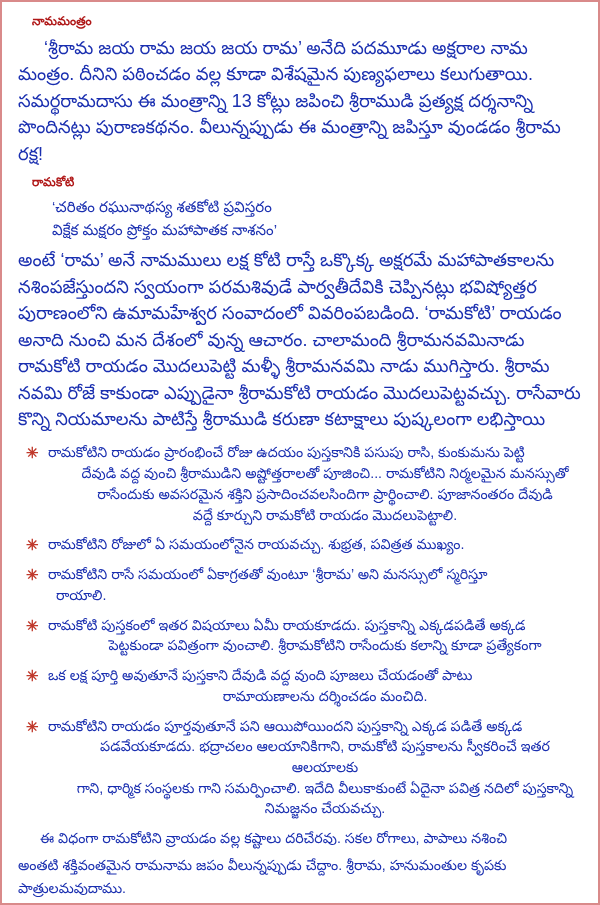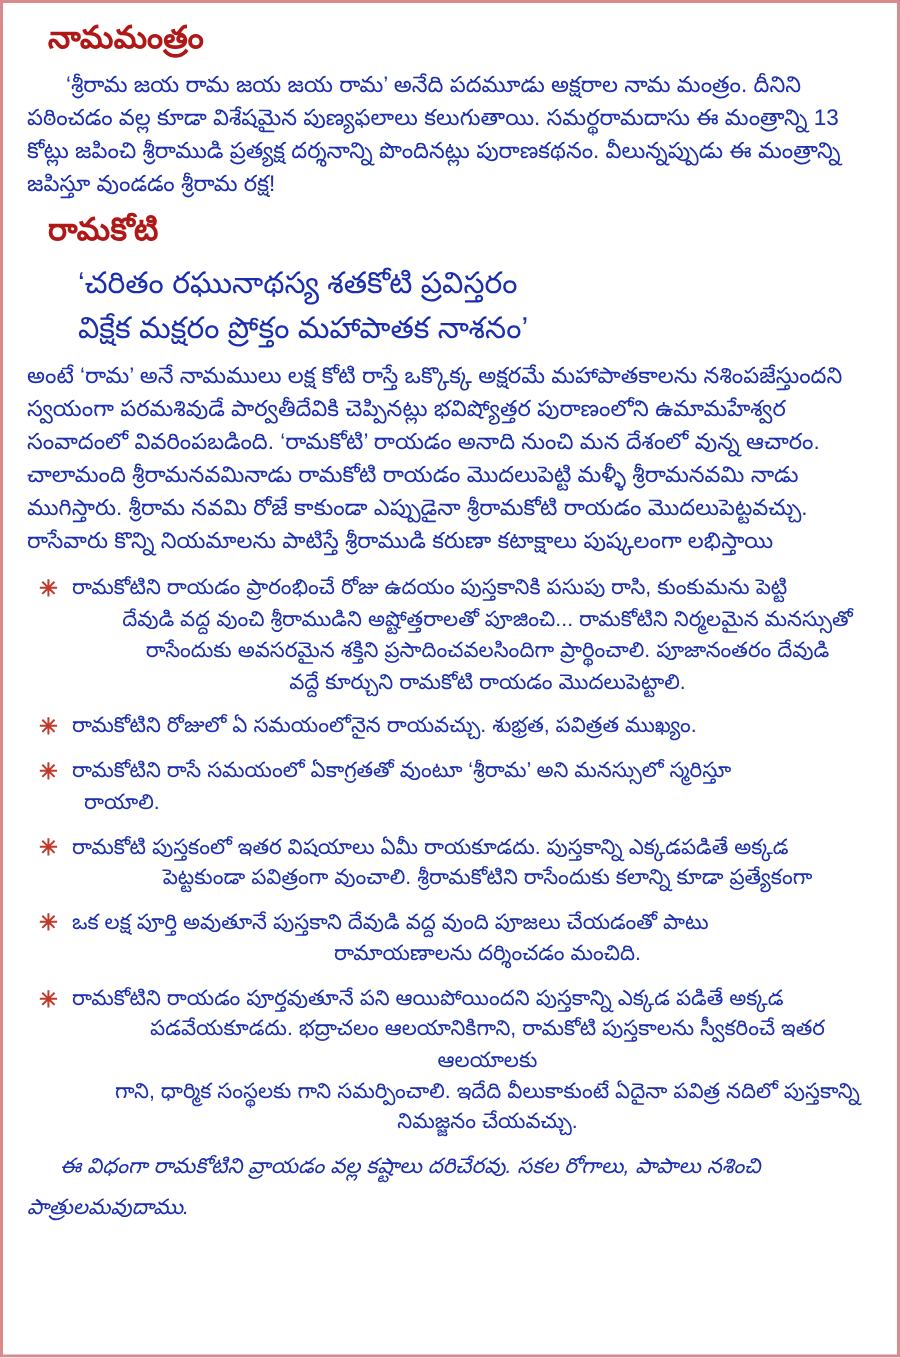--- a/index.html
+++ b/index.html
@@ -19,41 +19,41 @@
     box-sizing: border-box;
     border: 2px solid #d98a8a;
     background: #ffffff;
     overflow: hidden;
   }
   .inner {
     padding: 10px 14px 10px 16px;
   }
   .heading {
     color: #b01818;
-    font-size: 21px;
+    font-size: 12px;
     font-weight: bold;
     margin: 2px 0 4px 14px;
     letter-spacing: 0.2px;
   }
   .heading.second {
     margin-top: 8px;
   }
   .para {
     color: #1a2fb0;
-    font-size: 15px;
+    font-size: 18px;
     line-height: 1.47;
     margin: 0 0 2px 0;
     text-align: left;
   }
   .para.indent {
     text-indent: 26px;
   }
   .verse {
     color: #1a2fb0;
-    font-size: 20px;
+    font-size: 15px;
     line-height: 1.5;
     margin: 0 0 0 34px;
   }
   .verse .line {
     white-space: nowrap;
   }
   .intro {
     margin-top: 6px;
   }
   .bullets {
@@ -88,21 +88,20 @@
     padding-left: 8px;
   }
   .tail {
     margin-top: 8px;
   }
   .tail p {
     color: #1a2fb0;
     font-size: 14.2px;
     line-height: 1.47;
     margin: 0 0 2px 0;
-    font-style: italic;
   }
   .tail p.ind {
     text-indent: 22px;
   }
   .last {
     margin-top: 6px;
   }
 </style>
 </head>
 <body>
@@ -164,17 +163,18 @@
         <span class="cont">నిమజ్జనం చేయవచ్చు.</span>
       </li>
 
     </ul>
 
     <div class="tail">
       <p class="ind">ఈ విధంగా రామకోటిని వ్రాయడం వల్ల కష్టాలు దరిచేరవు. సకల రోగాలు, పాపాలు నశించి</p>
     </div>
 
     <div class="tail last">
+      <p>అంతటి శక్తివంతమైన రామనామ జపం వీలున్నప్పుడు చేద్దాం. శ్రీరామ, హనుమంతుల కృపకు</p>
       <p>పాత్రులమవుదాము.</p>
     </div>
 
   </div>
 </div>
 
 </body></html>

